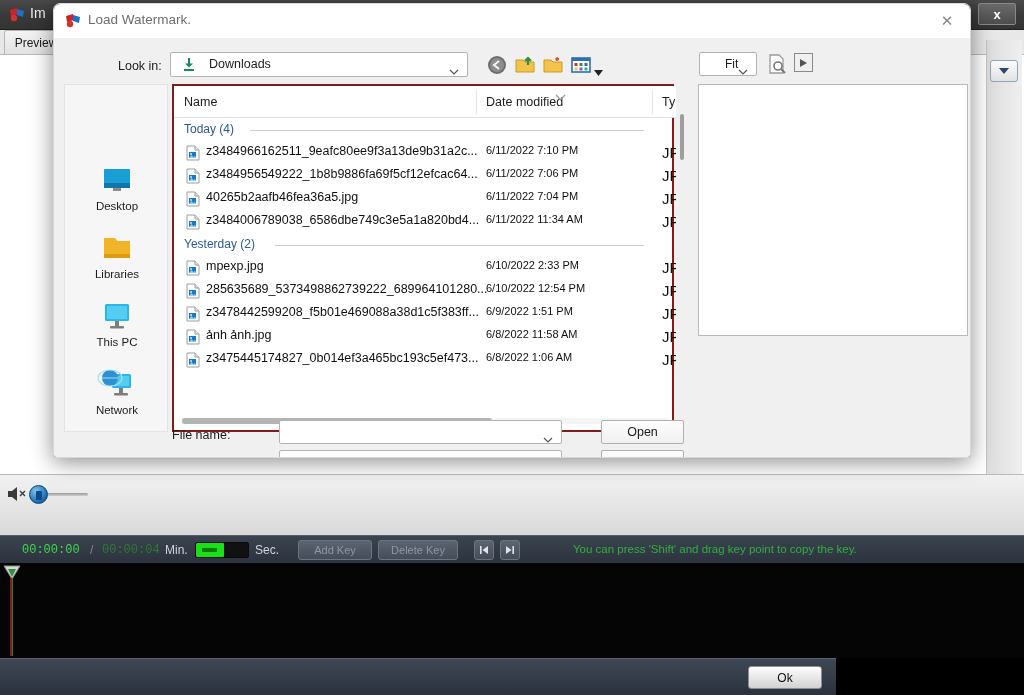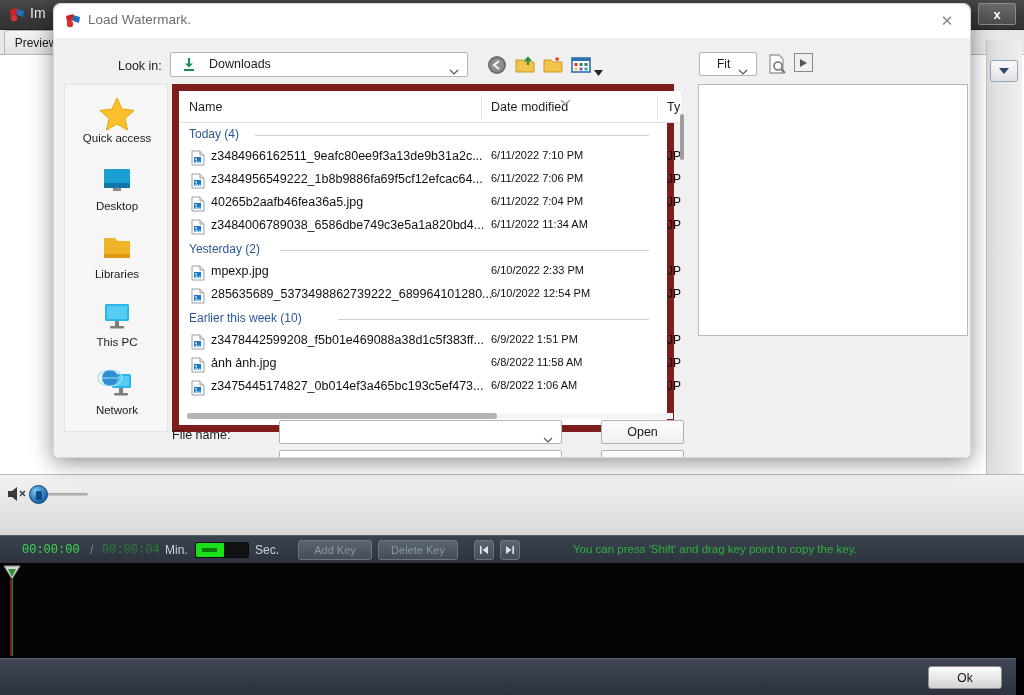--- a/index.html
+++ b/index.html
@@ -140,21 +140,21 @@
   .playhead-head {
     position:absolute; left:3px; top:565px; width:18px; height:16px;
   }
   .playhead-line {
     position:absolute; left:10px; top:578px; width:2px; height:78px; background:#7a1f1f;
   }
   .playhead-line2 {
     position:absolute; left:12px; top:578px; width:1px; height:78px; background:#2d7a33;
   }
   .footer-bar {
-    position:absolute; left:0; top:658px; width:1016px; height:37px;
+    position:absolute; left:0; top:658px; width:836px; height:37px;
     background: linear-gradient(to bottom,#3f4756,#2b323d);
     border-top:1px solid #5a6270;
   }
   .ok-button {
     position:absolute; right:14px; top:7px; width:74px; height:23px;
     background: linear-gradient(to bottom,#fdfdfd,#d2d2d2);
     border:1px solid #8e8e8e; border-radius:3px;
     font-size:12px; color:#101010;
     display:flex; align-items:center; justify-content:center;
   }
@@ -203,21 +203,21 @@
   .tb-back { left:432px; }
   .tb-up   { left:460px; }
   .tb-newf { left:488px; }
   .tb-view { left:516px; }
   .tb-viewarrow { position:absolute; left:540px; top:24px; width:9px; height:6px; }
 
   .fit-combo {
     position:absolute; left:645px; top:14px; width:58px; height:24px;
     background:#fff; border:1px solid #b4b4b4; border-radius:2px;
   }
-  .fit-text { position:absolute; left:17px; top:4px; font-size:12px; color:#1c1c1c; }
+  .fit-text { position:absolute; left:25px; top:4px; font-size:12px; color:#1c1c1c; }
   .prev-icon-btn { position:absolute; left:712px; top:15px; width:22px; height:22px; }
   .play-icon-btn {
     position:absolute; left:740px; top:15px; width:19px; height:19px;
     border:1px solid #8a8a8a; display:flex; align-items:center; justify-content:center;
   }
 
   
   .places {
     position:absolute; left:10px; top:46px; width:104px; height:348px;
     background:#f6f6f6; border:1px solid #e3e3e3;
@@ -225,21 +225,21 @@
   .place {
     position:absolute; left:0; width:104px; height:68px;
     display:flex; flex-direction:column; align-items:center; justify-content:flex-start;
   }
   .place-ico { width:40px; height:36px; margin-top:6px; }
   .place-lbl { font-size:11.5px; color:#1b1b1b; margin-top:1px; }
 
   
   .filelist {
     position:absolute; left:118px; top:46px; width:502px; height:348px;
-    background:#ffffff; border:7px solid #7f1d1d;padding-left:45px;
+    background:#ffffff; border:2px solid #7f1d1d;padding-left:45px;
   }
   .fl-header {
     position:absolute; left:0; top:0; width:502px; height:32px;
     background:#fff; border-bottom:1px solid #e2e2e2;
   }
   .fl-col-name { position:absolute; left:10px; top:9px; font-size:12.5px; color:#1c1c1c; }
   .fl-col-date { position:absolute; left:312px; top:9px; font-size:12.5px; color:#1c1c1c; }
   .fl-col-type { position:absolute; left:488px; top:9px; font-size:12.5px; color:#1c1c1c; }
   .fl-sep1 { position:absolute; left:302px; top:4px; width:1px; height:24px; background:#e4e4e4; }
   .fl-sep2 { position:absolute; left:478px; top:4px; width:1px; height:24px; background:#e4e4e4; }
@@ -254,21 +254,21 @@
   .grp-lbl {
     position:absolute; left:10px; top:4px; font-size:12px; color:#2b5797;
   }
   .grp-line {
     position:absolute; top:12px; height:1px; background:#cfcfcf;
   }
   .row { position:relative; height:23px; }
   .row-ico { position:absolute; left:12px; top:4px; width:14px; height:16px; }
   .row-name { position:absolute; left:32px; top:3px; font-size:12.5px; color:#101010; white-space:nowrap; }
   .row-date { position:absolute; left:312px; top:3px; font-size:11px; color:#101010; white-space:nowrap;}
-  .row-type { position:absolute; left:488px; top:3px; font-size:12px; color:#101010; }
+  .row-type { position:absolute; left:488px; top:3px; font-size:15px; color:#101010; }
   .fl-hscroll {
     position:absolute; left:8px; bottom:6px; width:486px; height:6px; background:#f4f4f4;
   }
   .fl-hthumb { position:absolute; left:0; top:0; width:310px; height:6px; background:#b3b3b3; border-radius:3px; }
 
   .fl-vscroll {
     position:absolute; left:624px; top:76px; width:9px; height:310px;
   }
   .fl-vthumb { position:absolute; left:2px; top:0; width:4px; height:46px; background:#9e9e9e; border-radius:2px;}
 
@@ -480,28 +480,20 @@
           <path d="M15 16 L19 20" stroke="#777" stroke-width="2"></path>
         </svg>
       </span>
       <span class="play-icon-btn">
         <svg width="9" height="10" viewBox="0 0 9 10">
             <path d="M1 1 L8 5 L1 9 Z" fill="#555"></path>
           </svg>
       </span>
 
       <div class="places">
-        <div class="place" style="top:4px">
-          <span class="place-ico">
-            <svg width="40" height="36" viewBox="0 0 40 36">
-                <path d="M20 3 L25 14 L37 15.5 L28 23.5 L30.5 35 L20 29 L9.5 35 L12 23.5 L3 15.5 L15 14 Z" fill="#fbc02d" stroke="#e8a400"></path>
-              </svg>
-          </span>
-          <span class="place-lbl">Quick access</span>
-        </div>
         <div class="place" style="top:72px">
           <span class="place-ico">
             <svg width="40" height="36" viewBox="0 0 40 36">
                 <rect x="7" y="6" width="26" height="19" rx="1" fill="#1a9fd4"></rect>
                 <rect x="7" y="20" width="26" height="5" fill="#1277a8"></rect>
                 <rect x="16" y="25" width="8" height="3" fill="#8c8c8c"></rect>
               </svg>
           </span>
           <span class="place-lbl">Desktop</span>
         </div>
@@ -627,24 +619,20 @@
                   <path d="M1 1 h8 l4 4 v10 H1 Z" fill="#fdfdfd" stroke="#9aa0a6"></path>
                   <path d="M9 1 v4 h4" fill="#e3e6e9" stroke="#9aa0a6"></path>
                   <rect x="3" y="7" width="7" height="6" fill="#1c78c4"></rect>
                   <circle cx="5" cy="9" r="1" fill="#cfe6fa"></circle>
                   <path d="M3 13 l2.5 -3 l2 2.2 l1.5 -1.5 L10 13 Z" fill="#8fd0f5"></path>
                 </svg></span>
               <span class="row-name">285635689_5373498862739222_689964101280...</span>
               <span class="row-date">6/10/2022 12:54 PM</span>
               <span class="row-type">JP</span>
             </div>
-            <div class="grp">
-              <span class="grp-lbl">Earlier this week (10)</span>
-              <div class="grp-line" style="left: 158.8px; width: 311.2px;"></div>
-            </div>
             <div class="row">
               <span class="row-ico"><svg width="14" height="16" viewBox="0 0 14 16">
                   <path d="M1 1 h8 l4 4 v10 H1 Z" fill="#fdfdfd" stroke="#9aa0a6"></path>
                   <path d="M9 1 v4 h4" fill="#e3e6e9" stroke="#9aa0a6"></path>
                   <rect x="3" y="7" width="7" height="6" fill="#1c78c4"></rect>
                   <circle cx="5" cy="9" r="1" fill="#cfe6fa"></circle>
                   <path d="M3 13 l2.5 -3 l2 2.2 l1.5 -1.5 L10 13 Z" fill="#8fd0f5"></path>
                 </svg></span>
               <span class="row-name">z3478442599208_f5b01e469088a38d1c5f383ff...</span>
               <span class="row-date">6/9/2022 1:51 PM</span>

